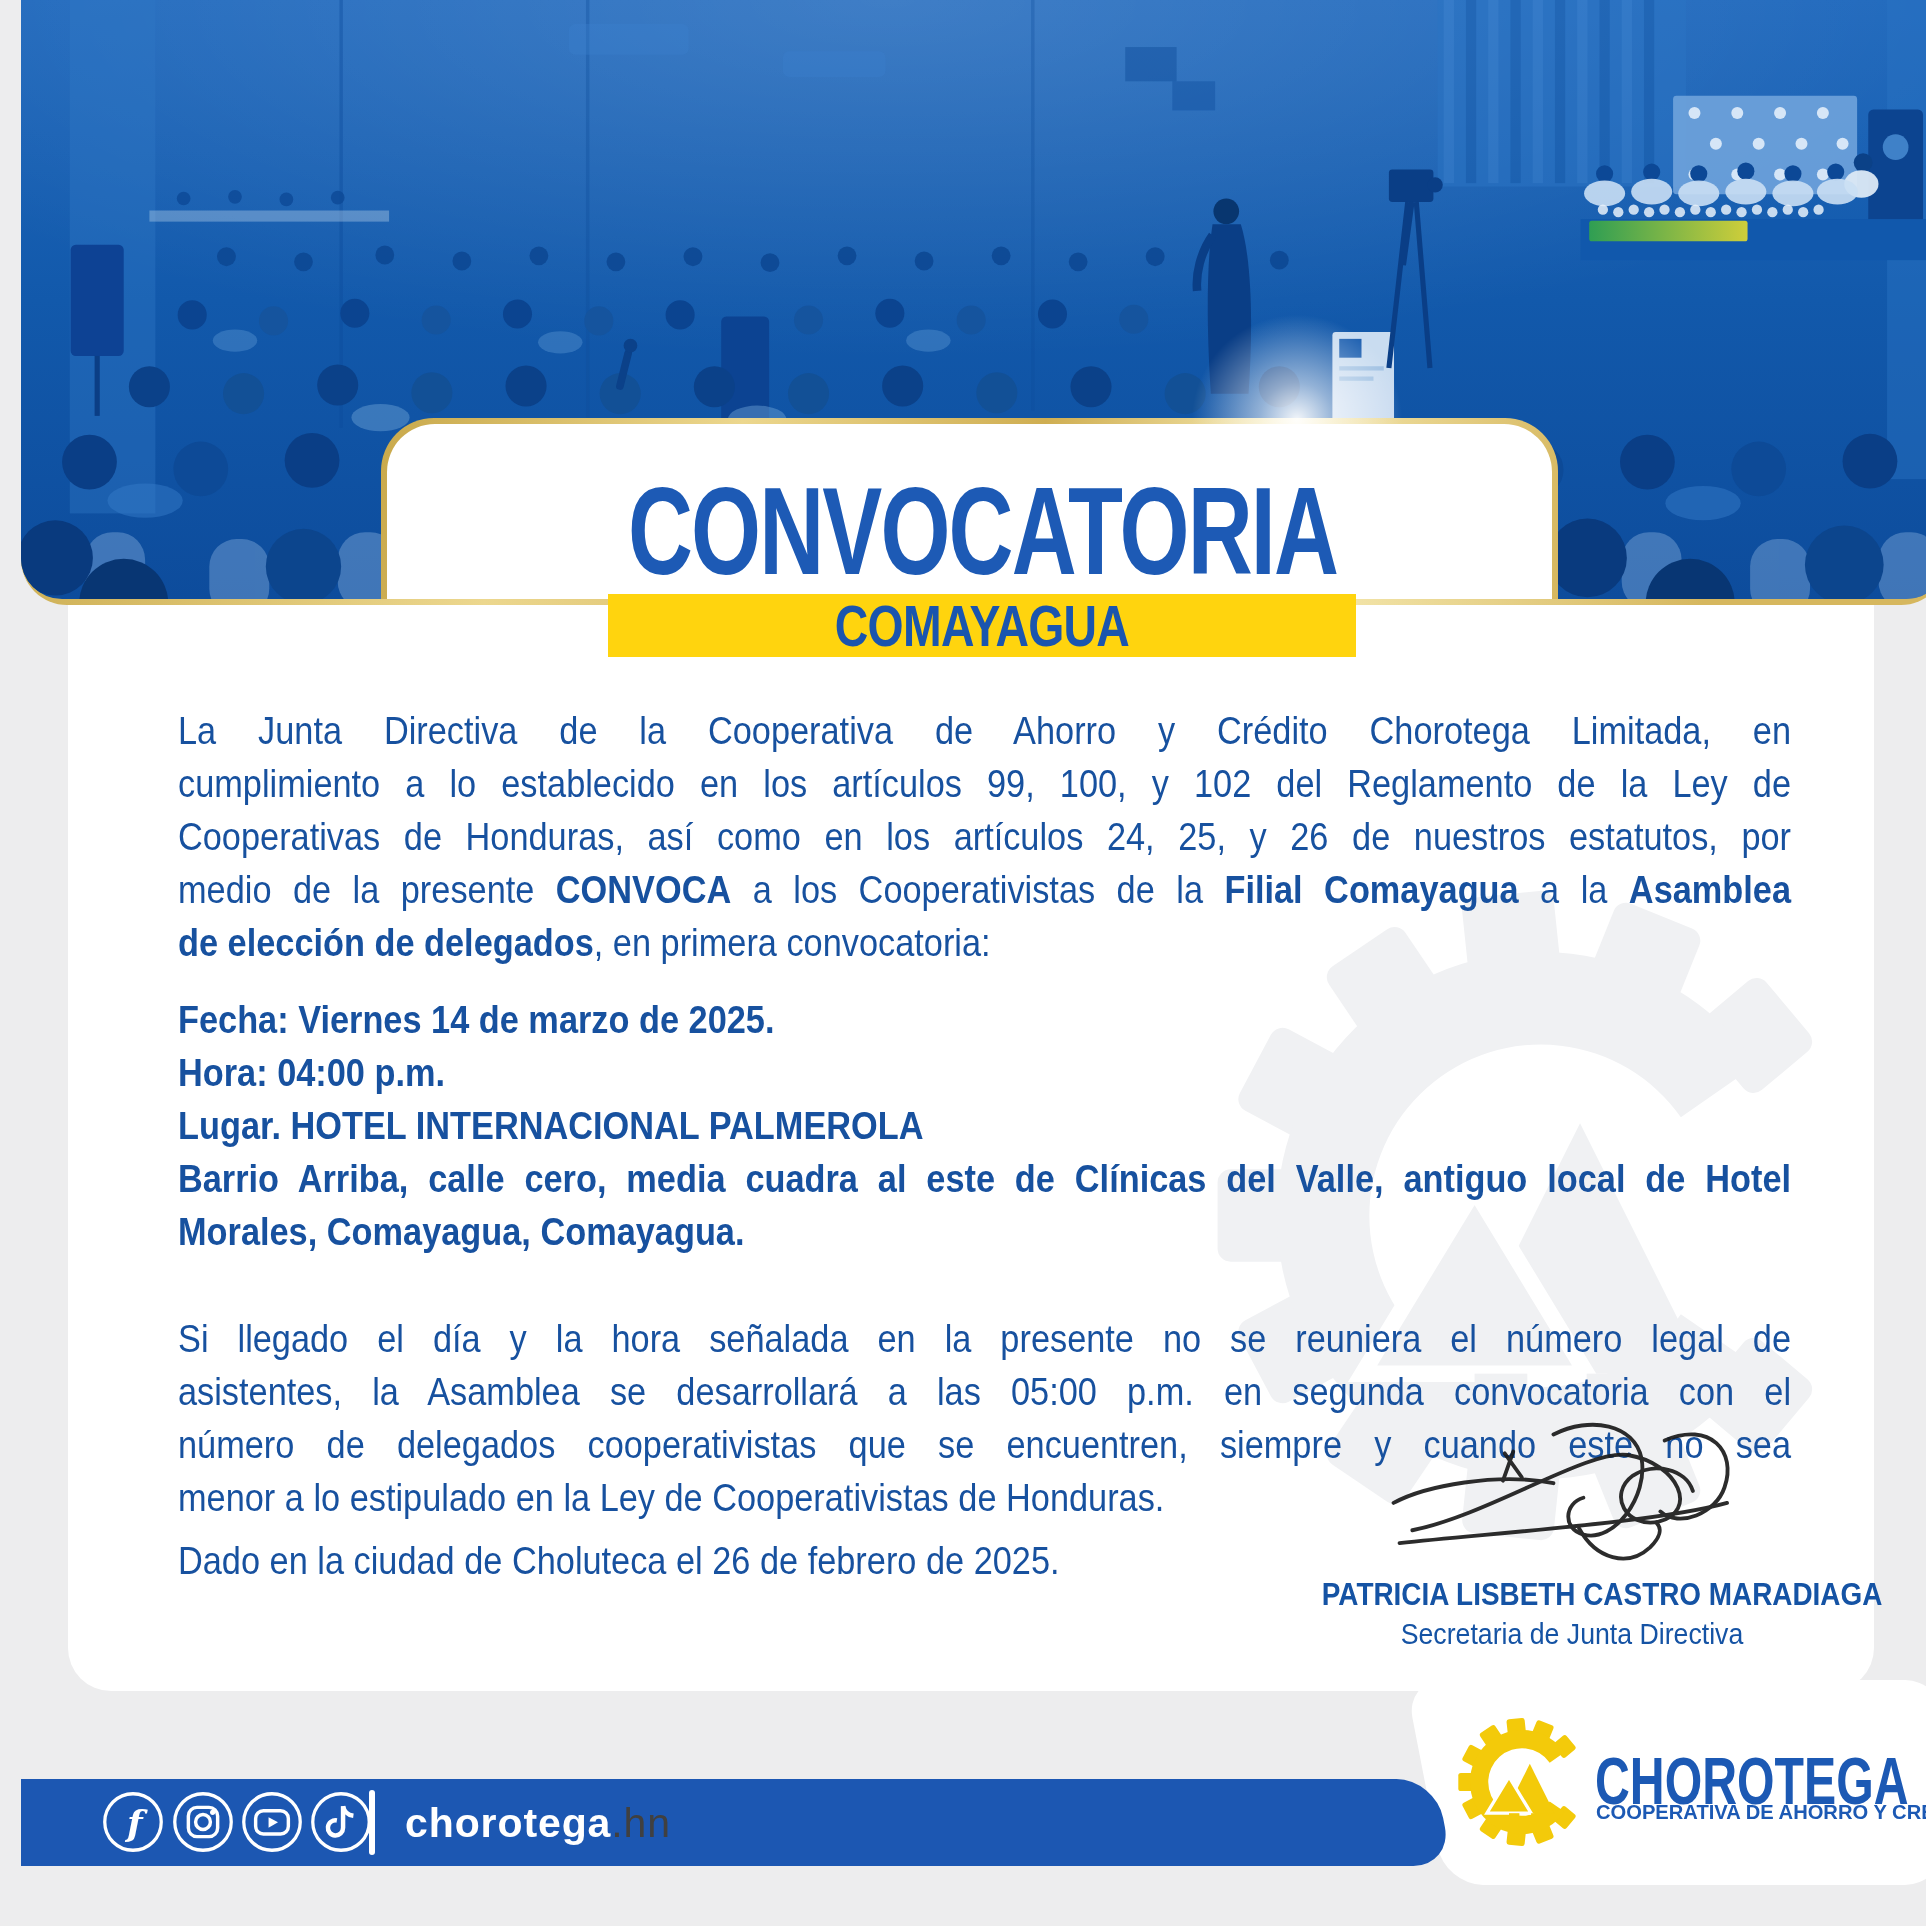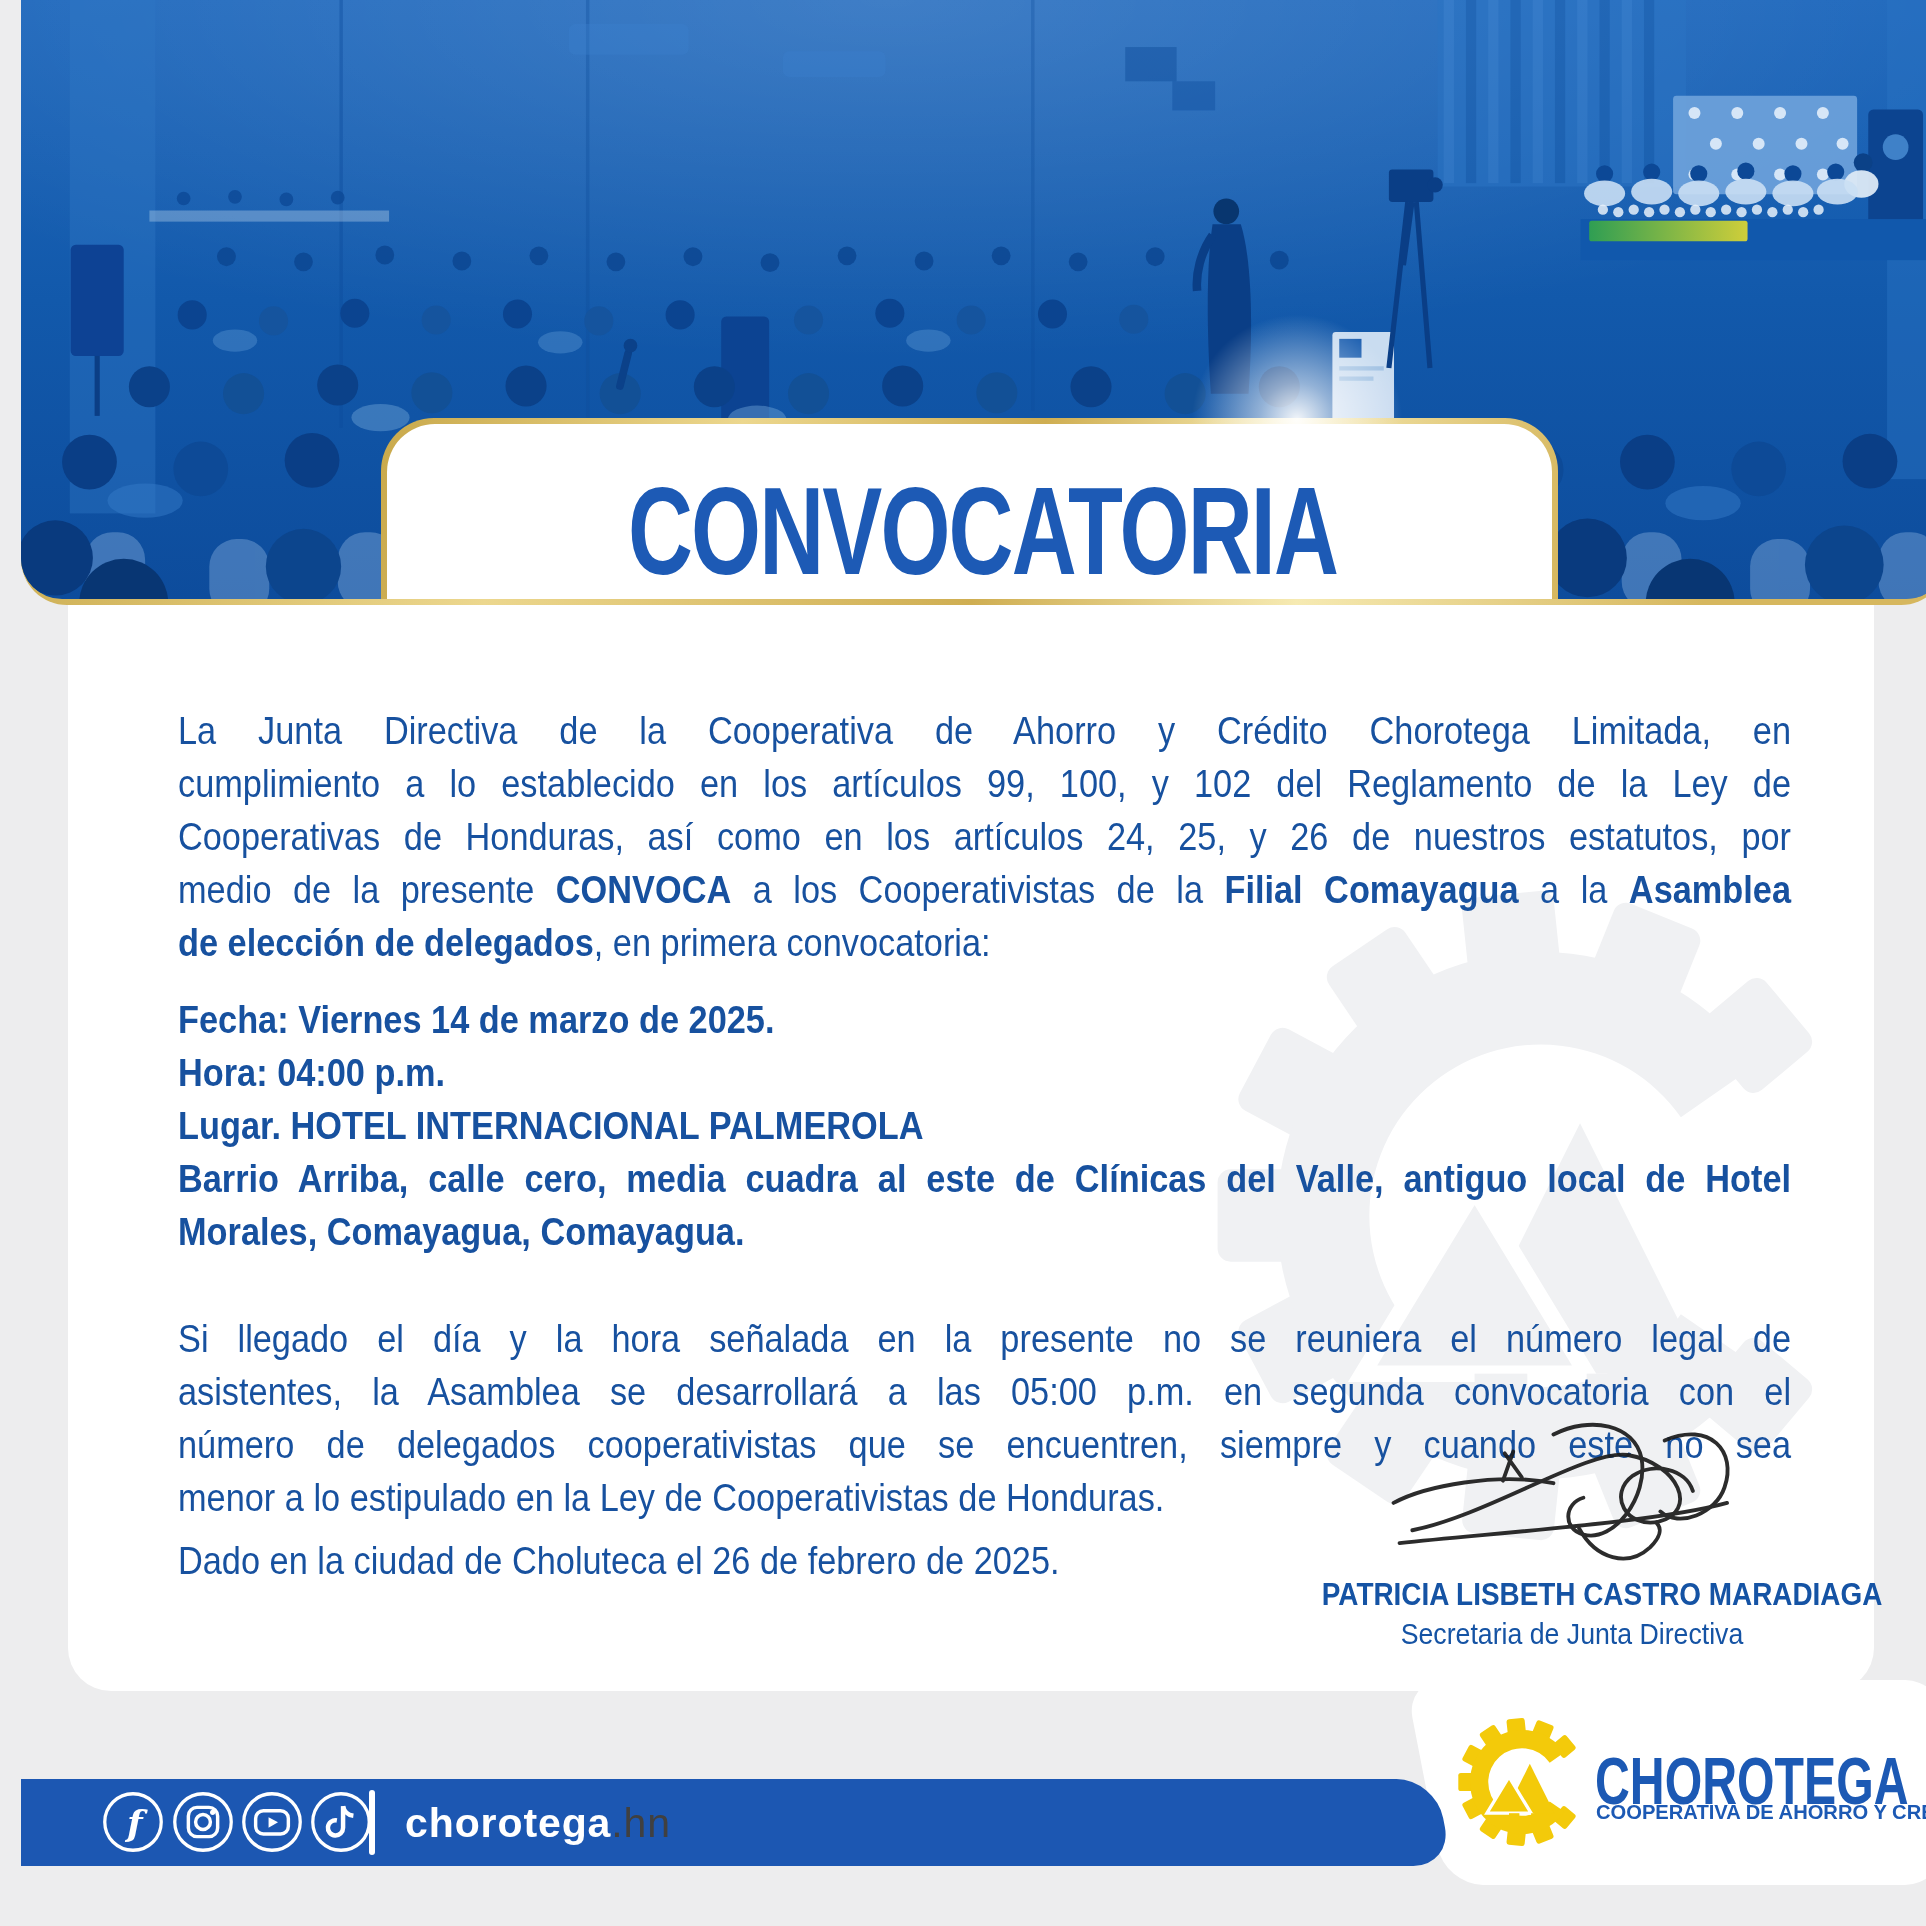--- a/index.html
+++ b/index.html
@@ -348,20 +348,23 @@
       </svg>
     </div>
   </div>
 
   <div class="abs tab-wrap">
     <div class="tab-inner"></div>
   </div>
   <div class="abs flare"></div>
 
   <div class="abs title">CONVOCATORIA</div>
+  <div class="abs banner">
+    <span class="banner-text">COMAYAGUA</span>
+  </div>
 
   <div class="abs bodyblock" id="para1">
     <div class="j"><span>La Junta Directiva de la Cooperativa de Ahorro y Crédito Chorotega Limitada, en</span></div>
     <div class="j"><span>cumplimiento a lo establecido en los artículos 99, 100, y 102 del Reglamento de la Ley de</span></div>
     <div class="j"><span>Cooperativas de Honduras, así como en los artículos 24, 25, y 26 de nuestros estatutos, por</span></div>
     <div class="j"><span>medio de la presente </span><span class="bold">CONVOCA</span><span> a los Cooperativistas de la </span><span class="bold">Filial Comayagua</span><span> a la </span><span class="bold">Asamblea</span></div>
     <div class="l"><span class="bold">de elección de delegados</span><span>, en primera convocatoria:</span></div>
   </div>
 
   <div class="abs bodyblock" id="details">

